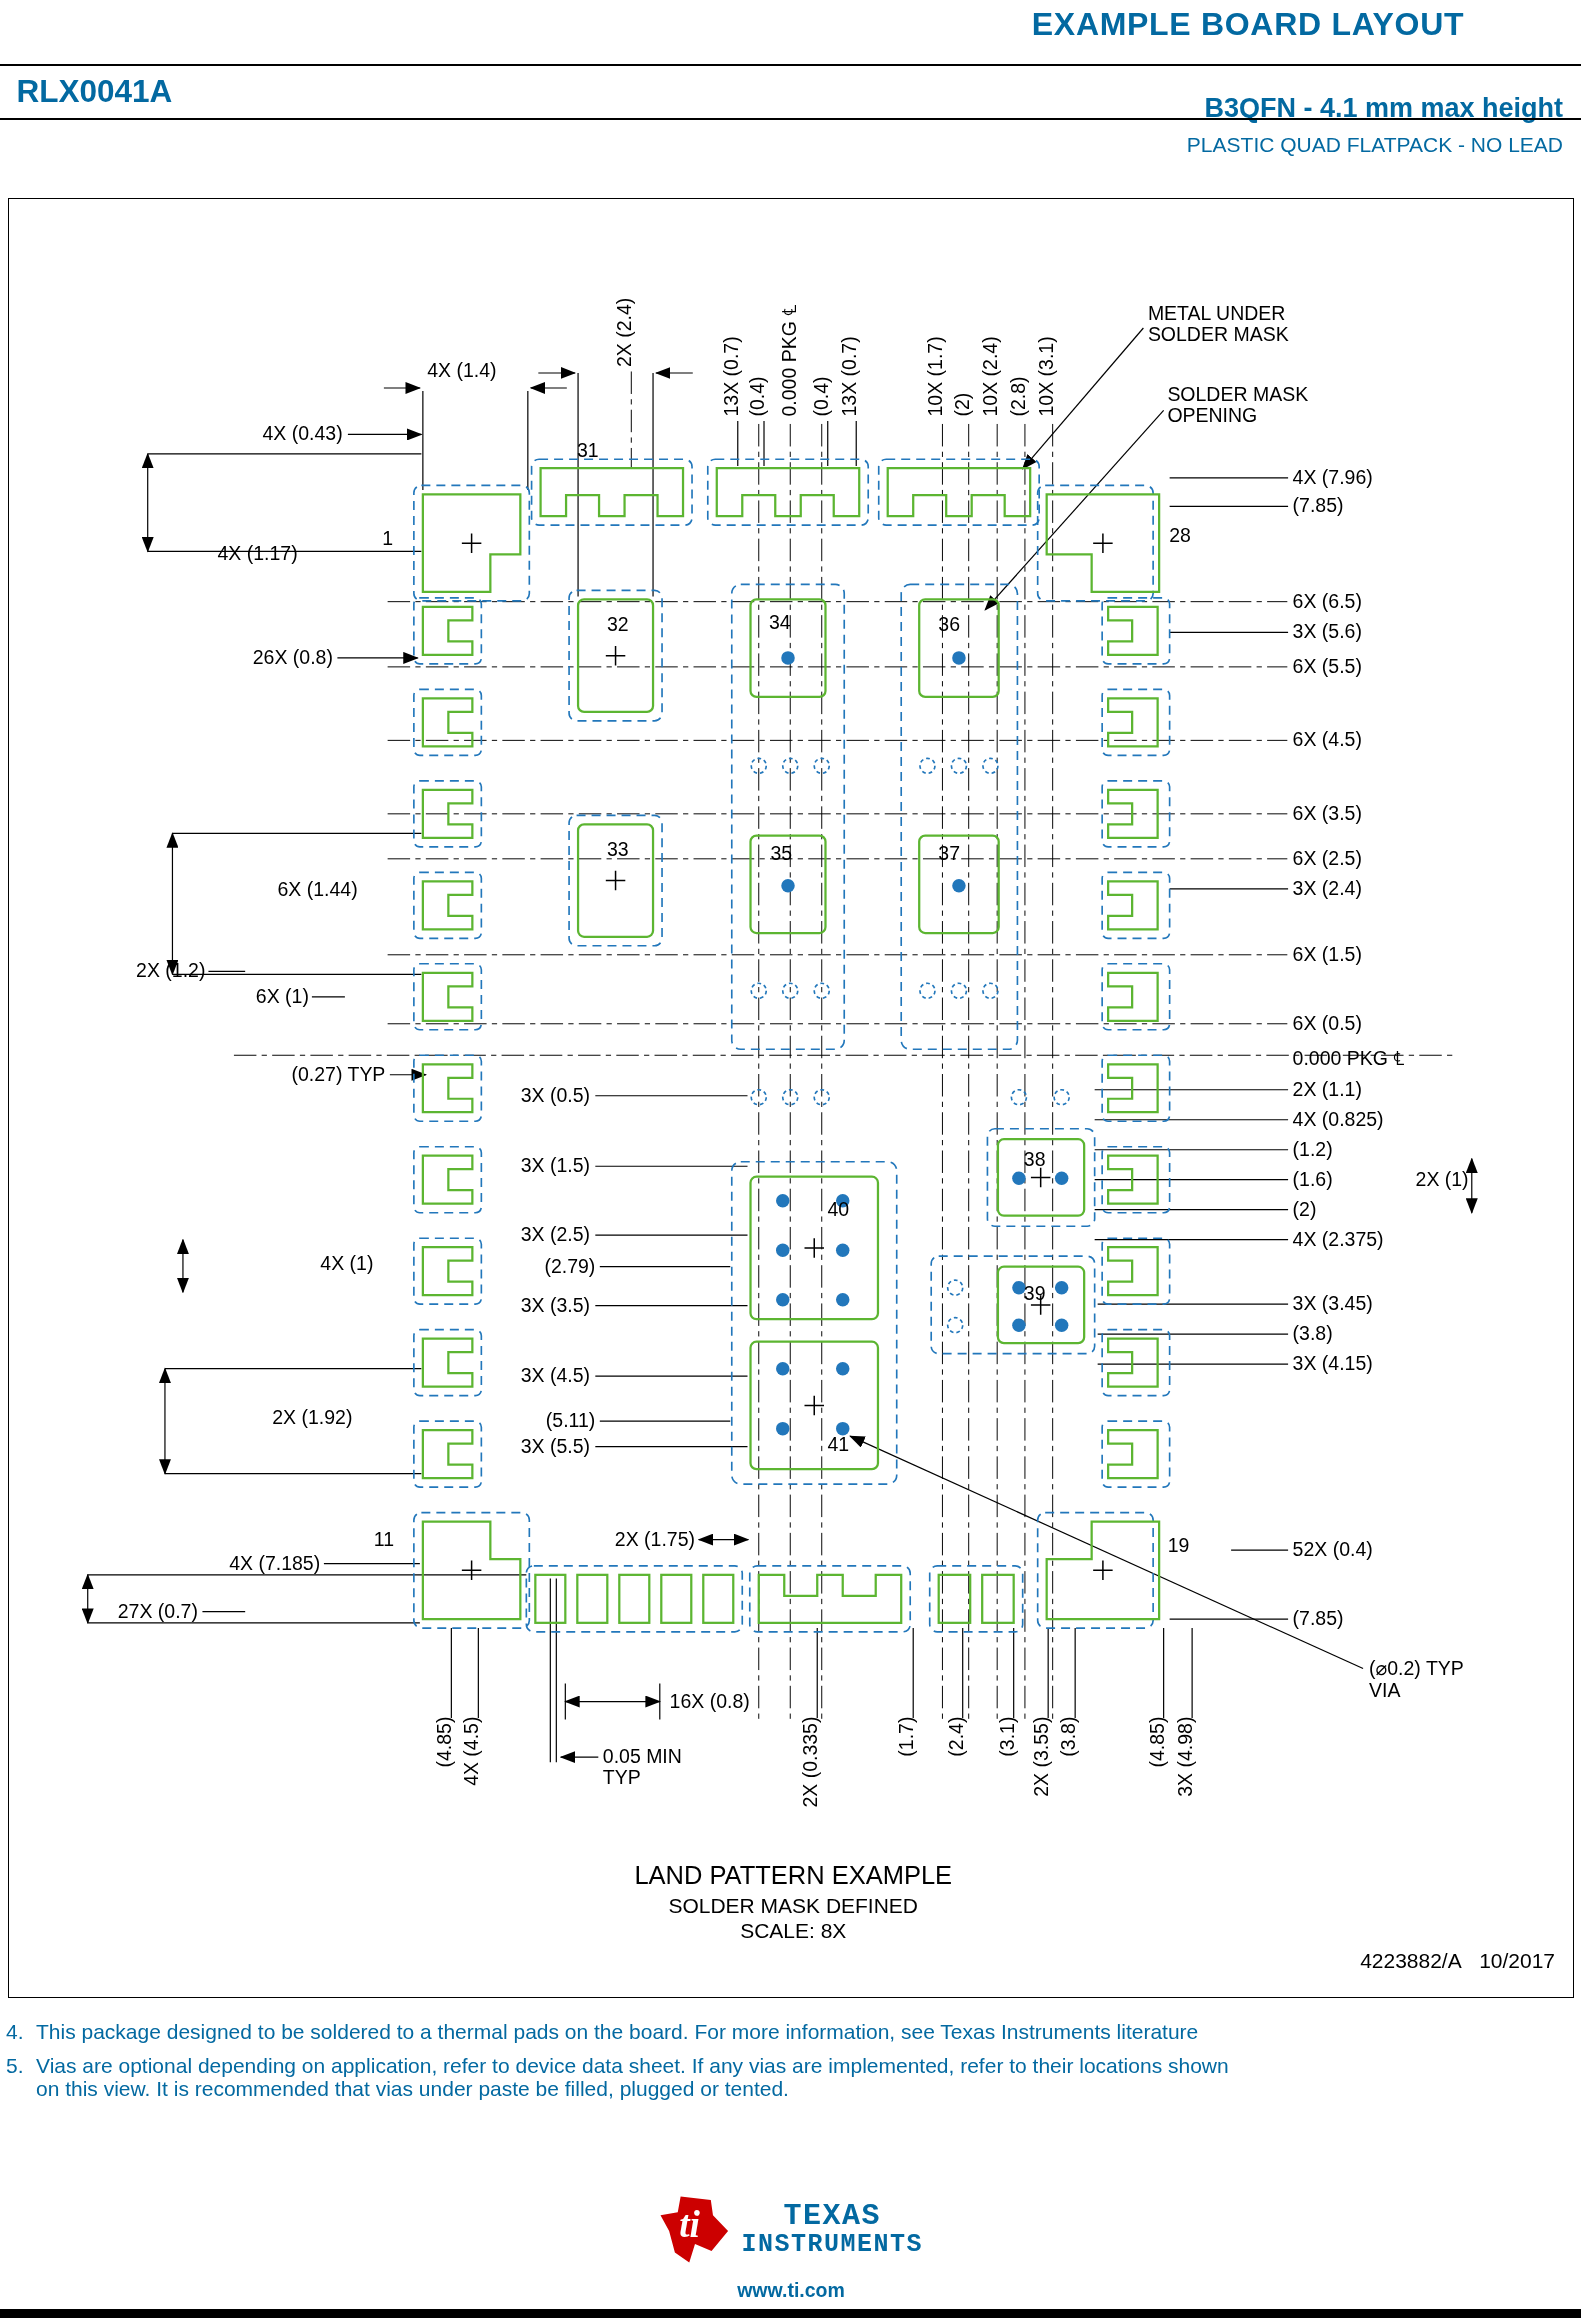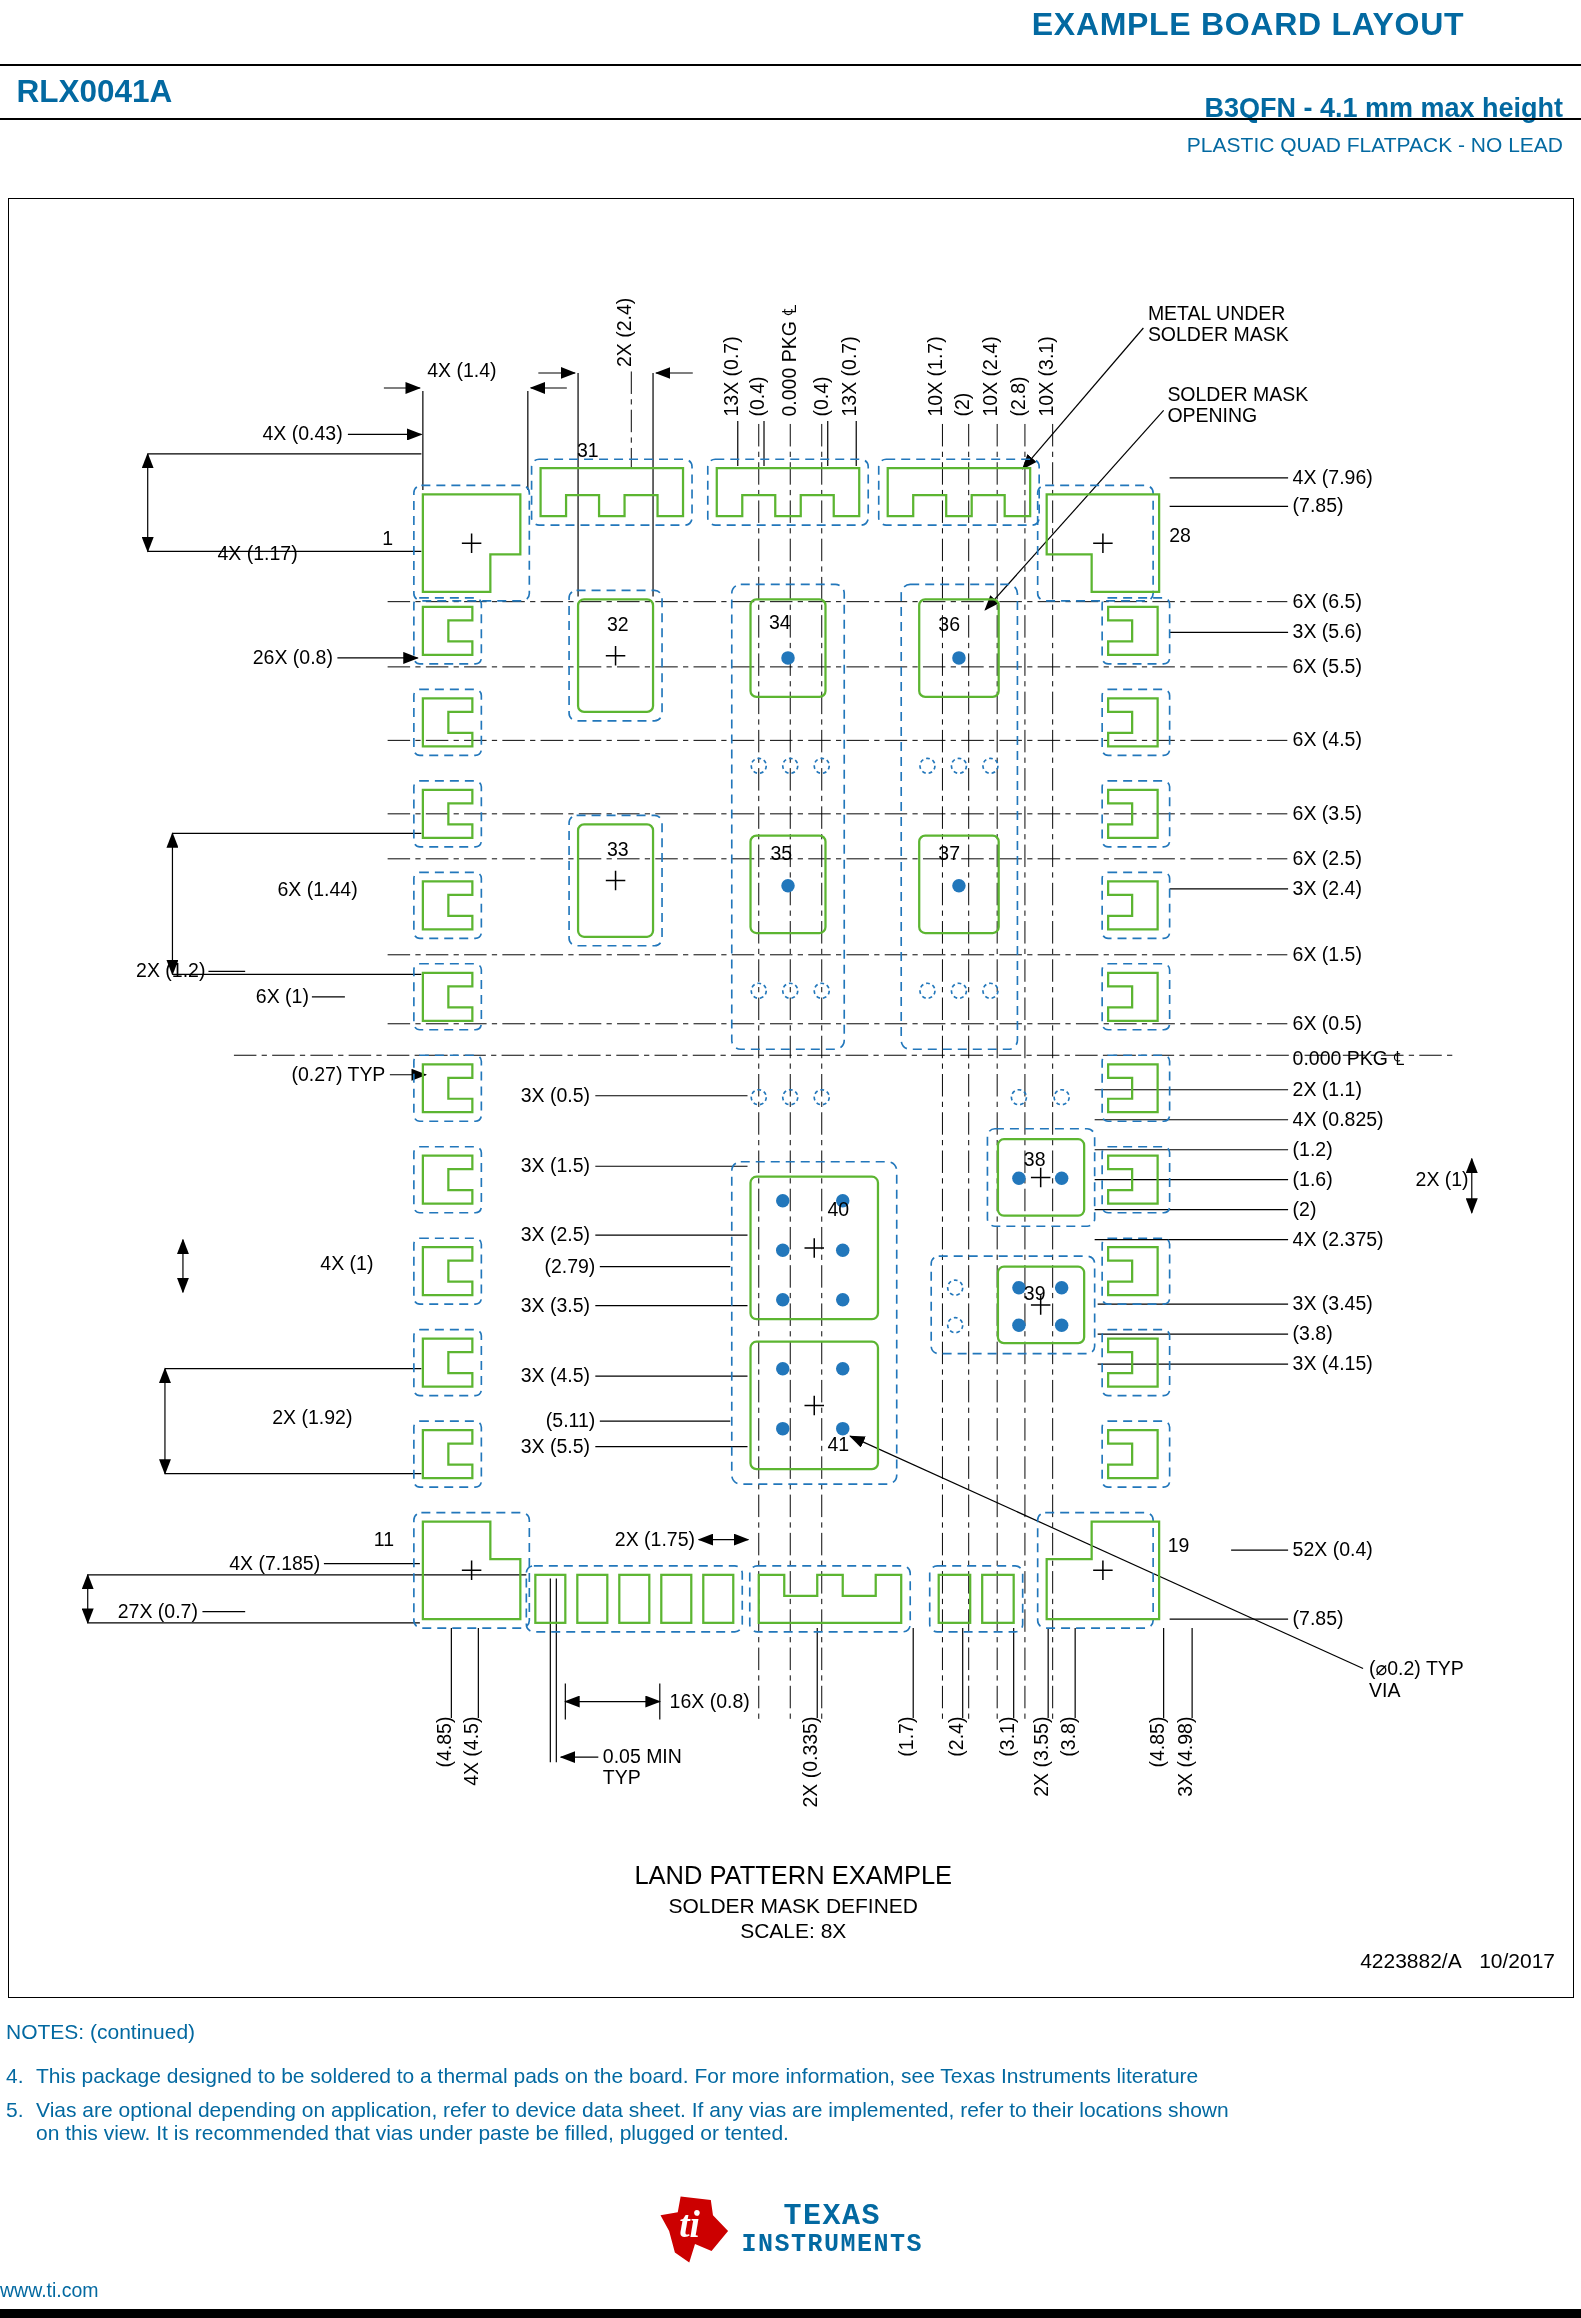--- a/index.html
+++ b/index.html
@@ -35,21 +35,21 @@
   .nbody{flex:1;}
 
   .footer{position:absolute;left:0;top:2195px;width:1582px;text-align:center;}
   .ti-lockup{display:inline-flex;align-items:center;gap:10.5px;}
   .ti-mark{width:72px;height:69px;}
   .ti-mark .tx{fill:var(--ti-red);}
   .ti-mark text{font-family:"Liberation Serif",serif;font-style:italic;font-weight:bold;fill:#fff;font-size:52px;}
   .ti-text{text-align:center;font-family:Liberation Mono, monospace;font-weight:bold;letter-spacing:1.5px;}
   .ti-text .l1{font-size:30px;line-height:30px;}
   .ti-text .l2{font-size:25px;line-height:27px;}
-  .ti-url{position:absolute;left:0;top:2279px;width:1582px;text-align:left;font-size:19.5px;}
+  .ti-url{position:absolute;left:0;top:2279px;width:1582px;text-align:center;font-size:19.5px;font-weight:bold;}
   .bottom-bar{position:absolute;left:0;bottom:0;width:1582px;height:9.7px;background:#000;}
 </style>
 </head>
 <body>
 
 <div class="page">
 
   <div class="hdr-title">EXAMPLE BOARD LAYOUT</div>
   <div class="rule rule1"></div>
   <div class="part-no">RLX0041A</div>
@@ -409,21 +409,20 @@
           <text x="1578" y="2024" transform="rotate(-90 1578 2024)" text-anchor="end">3X (4.98)</text>
           <text x="1046" y="2248" text-anchor="middle" class="cap">LAND PATTERN EXAMPLE</text>
           <text x="1046" y="2286" text-anchor="middle" class="mid">SOLDER MASK DEFINED</text>
           <text x="1046" y="2320" text-anchor="middle" class="mid">SCALE: 8X</text>
           <text x="2062" y="2360" text-anchor="end" class="mid">4223882/A&nbsp;&nbsp;&nbsp;10/2017</text>
         </g>
     </svg>
   </div>
 
   <div class="notes">
-    <div class="notes-head">NOTES: (continued)</div>
     <div class="note">
       <div class="nnum">4.</div>
       <div class="nbody">
         <div>This package designed to be soldered to a thermal pads on the board. For more information, see Texas Instruments literature</div>
       </div>
     </div>
     <div class="note">
       <div class="nnum">5.</div>
       <div class="nbody">
         <div>Vias are optional depending on application, refer to device data sheet. If any vias are implemented, refer to their locations shown</div>

